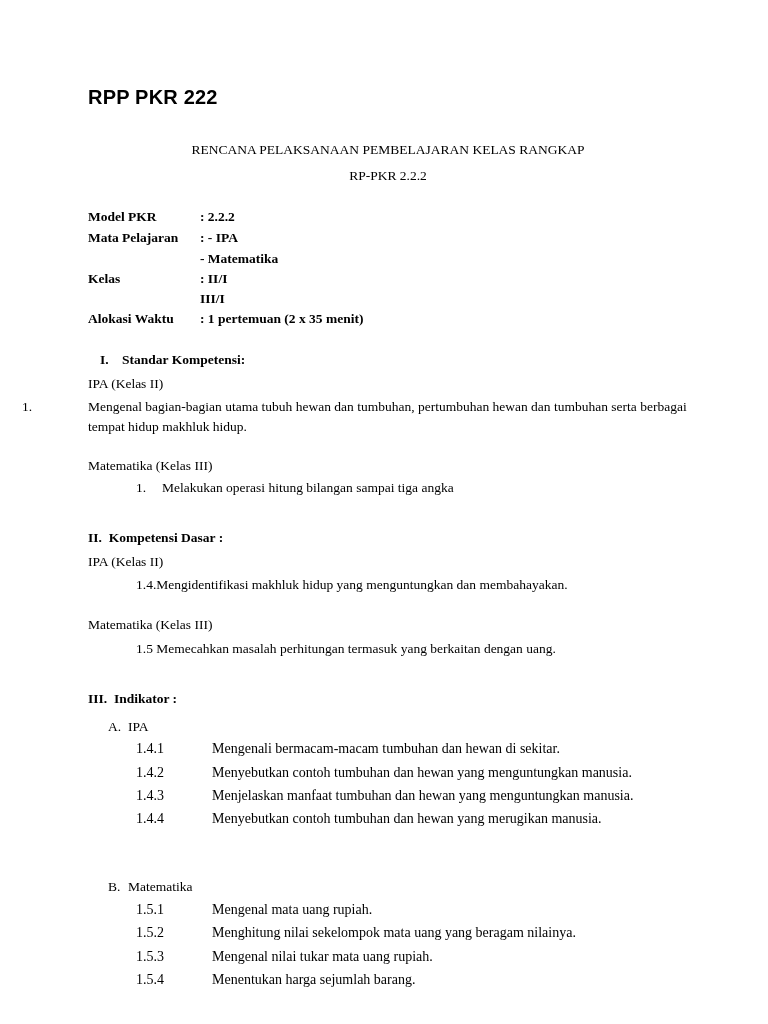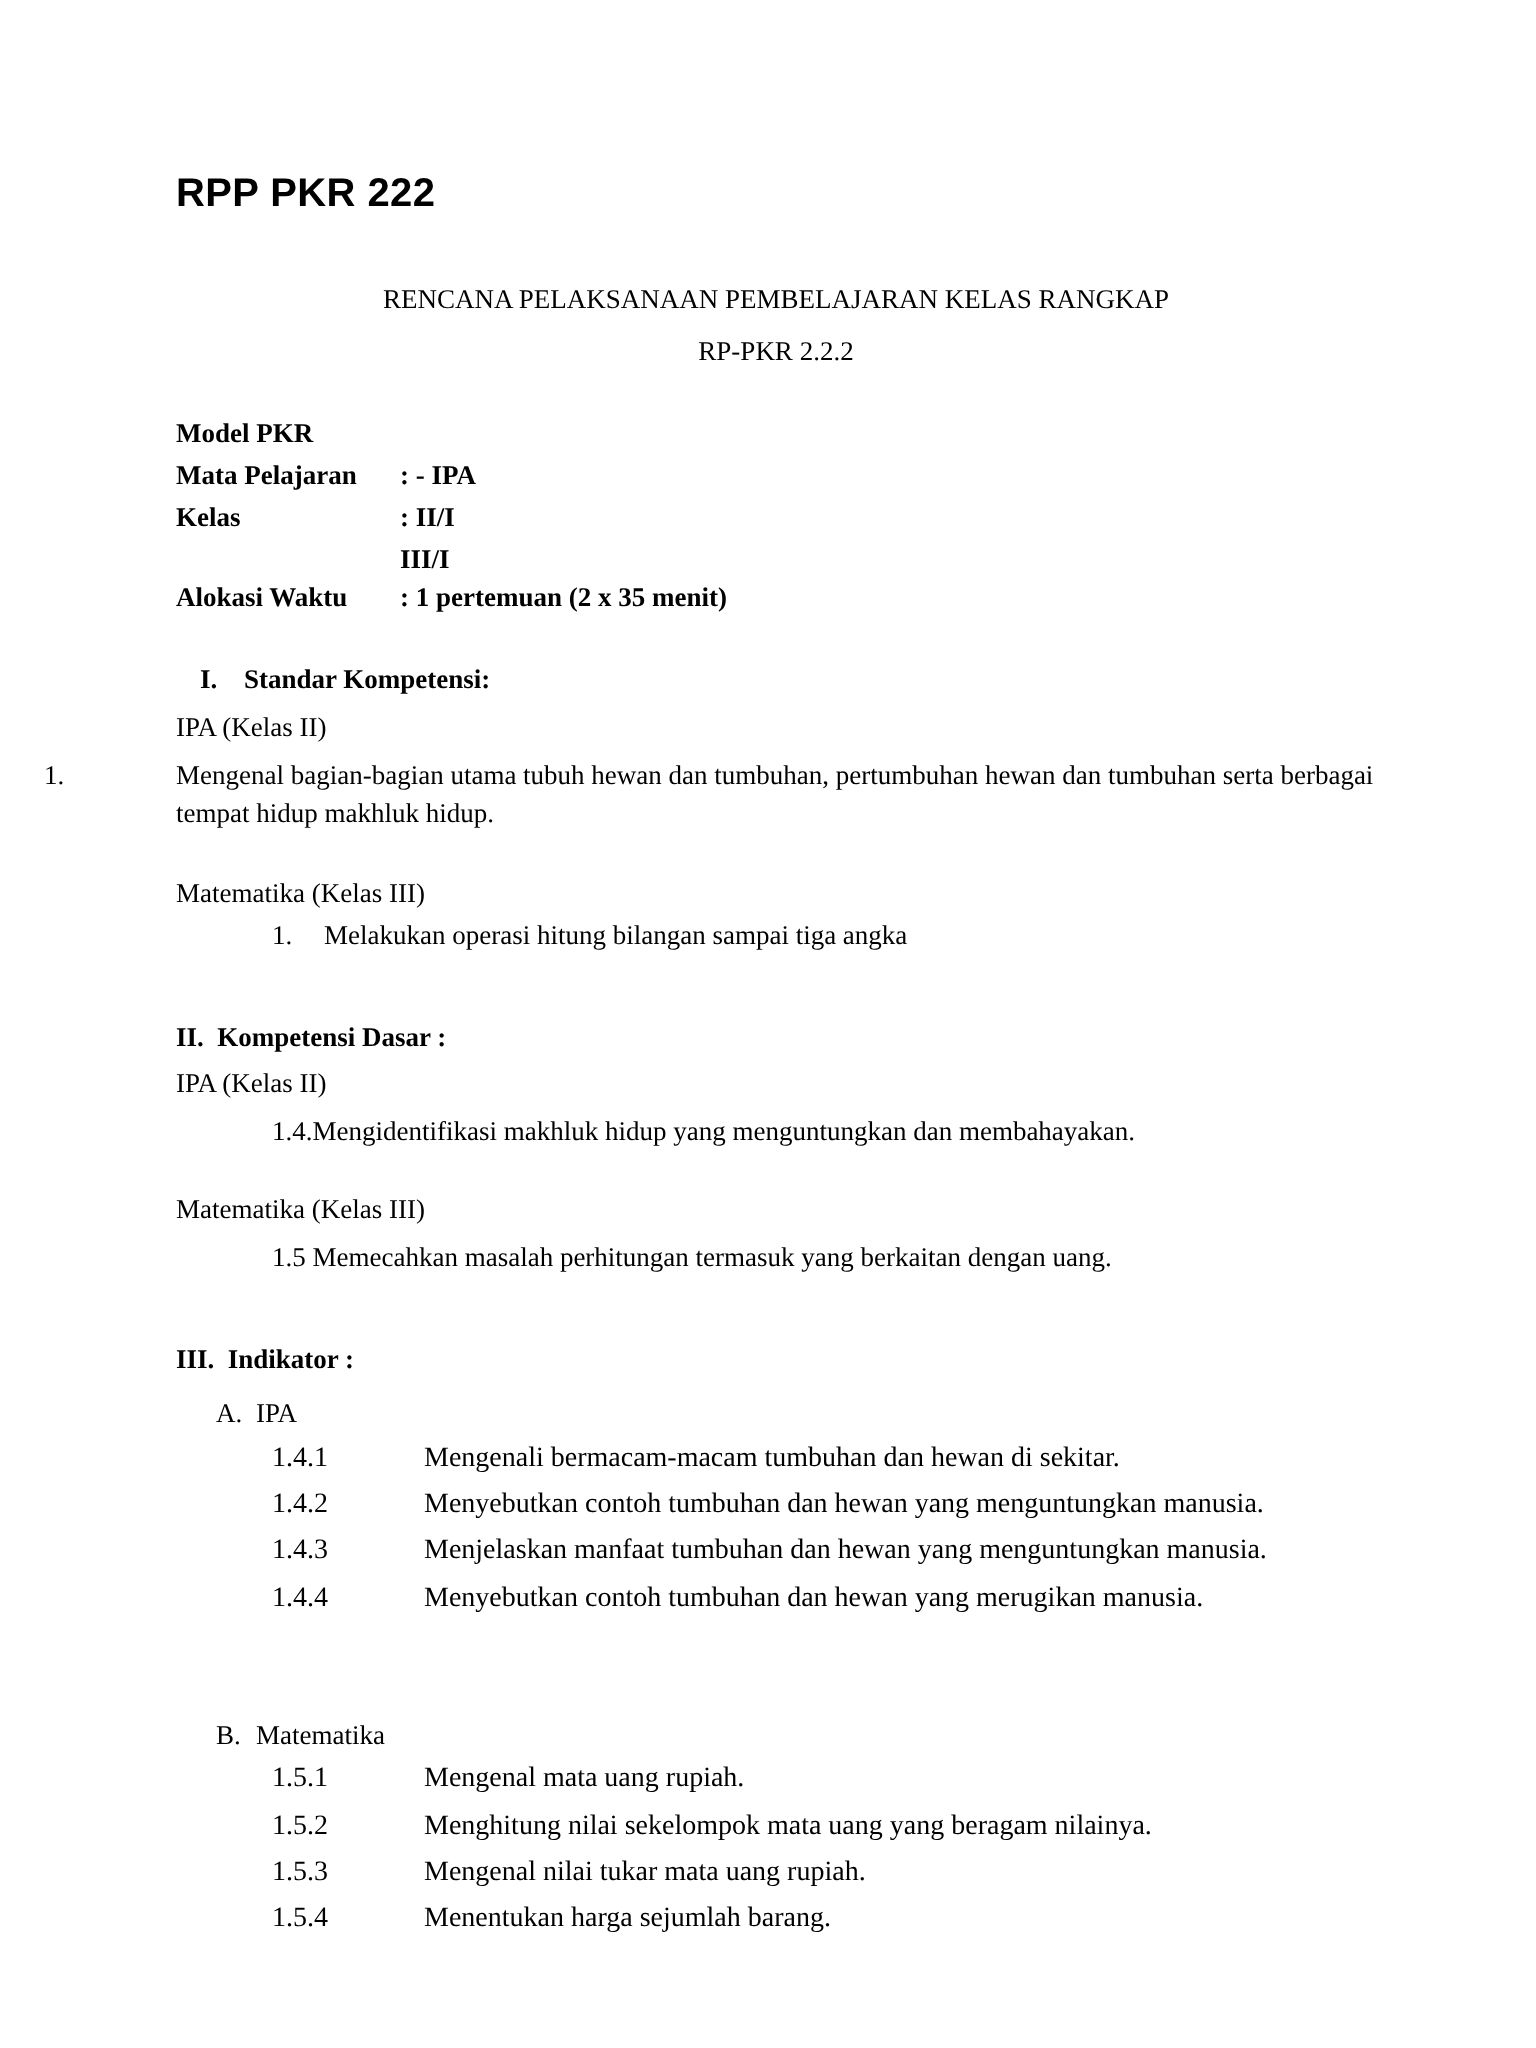--- a/index.html
+++ b/index.html
@@ -156,25 +156,27 @@
   <div class="doc-title">RPP PKR 222</div>
 
   <div class="content">
 
     <div class="center">RENCANA PELAKSANAAN PEMBELAJARAN KELAS RANGKAP</div>
     <div class="center sub">RP-PKR 2.2.2</div>
 
     <div class="meta">
       <div class="meta-row">
         <div class="meta-label">Model PKR</div>
+        <div class="meta-value">: 2.2.2</div>
       </div>
       <div class="meta-row">
         <div class="meta-label">Mata Pelajaran</div>
         <div class="meta-value">: - IPA</div>
       </div>
+      <div class="meta-cont">- Matematika</div>
       <div class="meta-row">
         <div class="meta-label">Kelas</div>
         <div class="meta-value">:  II/I</div>
       </div>
       <div class="meta-cont">III/I</div>
       <div class="meta-row">
         <div class="meta-label">Alokasi Waktu</div>
         <div class="meta-value">: 1 pertemuan (2 x 35 menit)</div>
       </div>
     </div>

